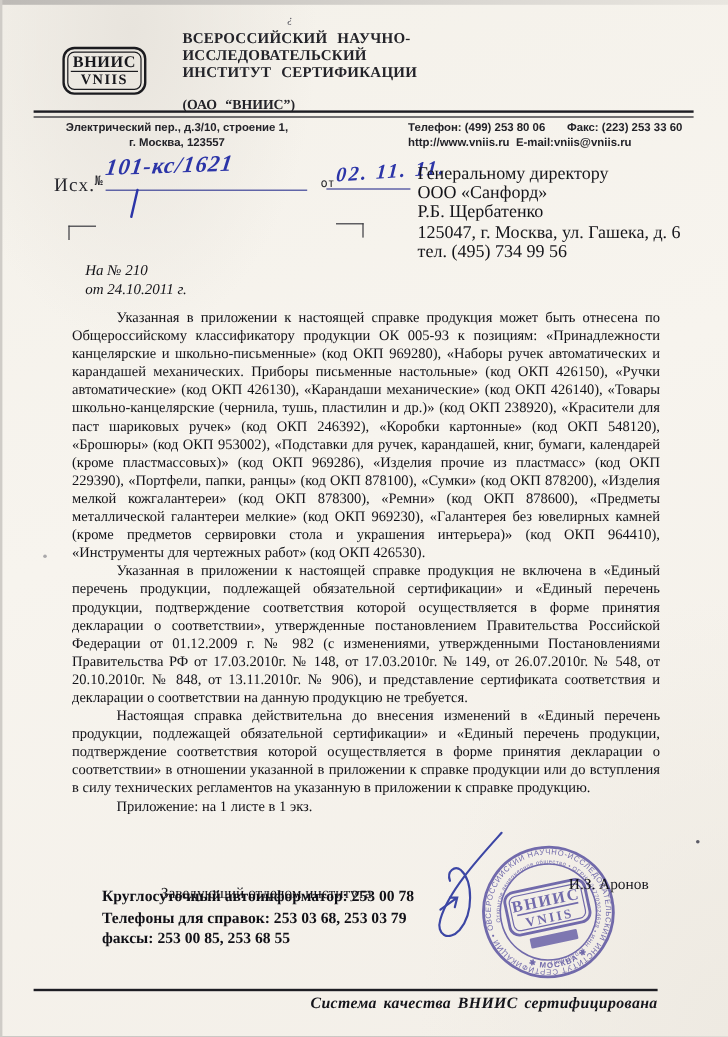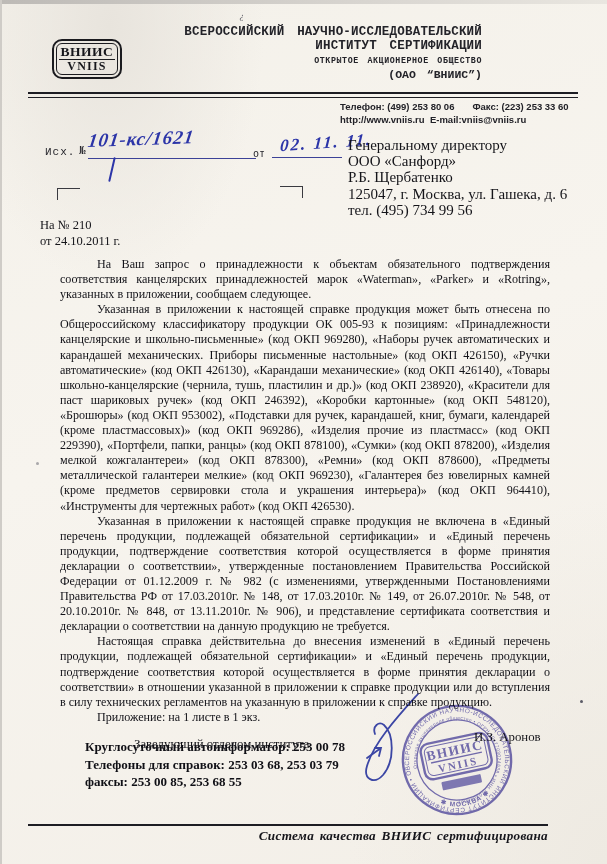--- a/index.html
+++ b/index.html
@@ -17,49 +17,49 @@
   .edge-left{position:absolute;left:0;top:0;width:2px;height:100%;background:#cfccc7;}
   .abs{position:absolute;}
 
   
   .logo{left:52px;top:39px;width:70px;height:40px;border:2px solid #1b1b1f;border-radius:10px;padding:2px;box-sizing:border-box;}
   .logo-in{width:100%;height:100%;border:1px solid #1b1b1f;border-radius:6px;display:flex;flex-direction:column;align-items:center;justify-content:center;box-sizing:border-box;}
   .logo-ru{font:bold 13.5px "Liberation Serif",serif;letter-spacing:.5px;border-bottom:1.6px solid #1b1b1f;line-height:14px;padding:0 2px;}
   .logo-en{font:bold 12px "Liberation Serif",serif;letter-spacing:1.2px;line-height:13px;}
 
   
-  .title{left:152px;top:25px;width:330px;text-align:right;color:#232329;font-family:Liberation Mono, monospace;font-weight:bold;}
+  .title{left:152px;top:25px;width:330px;text-align:left;color:#232329;font-family:Liberation Serif, serif;font-weight:bold;}
   .t1{font-size:12.5px;line-height:14px;word-spacing:5px;letter-spacing:.2px;}
   .t2{font-size:8.3px;line-height:11px;letter-spacing:.6px;word-spacing:3px;margin-top:2px;}
-  .t3{font-size:11.5px;line-height:12px;word-spacing:4px;margin-top:3px;}
+  .t3{font-size:11.5px;line-height:12px;word-spacing:4px;margin-top:15px;}
 
   .rule{left:28px;top:92px;width:550px;height:2.5px;border-top:2.6px solid #1d1d23;border-bottom:1.1px solid #1d1d23;}
 
   .contacts{font-family:"Liberation Sans",sans-serif;font-weight:bold;font-size:9.5px;line-height:12.5px;color:#222228;}
   .c-left{left:30px;top:101px;width:235px;text-align:center;}
   .c-right{left:340px;top:101px;width:245px;text-align:left;}
   .c-right .gap{display:inline-block;width:18px;}
 
   
-  .ref-label{left:45px;top:146px;font-family:Liberation Mono, monospace;font-size:11px;letter-spacing:1px;color:#26262c;text-align:center;}
+  .ref-label{left:45px;top:146px;font-family:Liberation Serif, serif;font-size:16px;letter-spacing:1px;color:#26262c;text-align:center;}
   .ref-no{left:79px;top:144px;font-family:"DejaVu Sans Mono",monospace;font-size:11px;color:#26262c;}
   .hand{font-family:"Liberation Serif",serif;font-style:italic;font-weight:bold;color:#2c35a8;}
   .hw-num{left:88px;top:128px;font-size:19px;transform:rotate(-2deg) skewX(-10deg);letter-spacing:1px;}
   .hw-date{left:280px;top:133px;font-size:17px;transform:rotate(-4deg) skewX(-8deg);letter-spacing:2px;}
   .u1{left:88px;top:158px;width:168px;height:1.4px;background:#3c4297;}
   .u2{left:272px;top:157px;width:70px;height:1.4px;background:#3c4297;}
   .hw-tail{left:111px;top:157px;width:1.8px;height:25px;background:#2c35a8;transform:rotate(13deg);border-radius:1px;}
-  .ot{left:253px;top:148px;font-family:"DejaVu Sans Mono",monospace;font-size:10px;color:#26262c;}
+  .ot{left:267px;top:148px;font-family:"DejaVu Sans Mono",monospace;font-size:10px;color:#26262c;}
 
   
   .corner-l{left:57px;top:188px;width:22px;height:11px;border-top:1.3px solid #3a3a40;border-left:1.3px solid #3a3a40;}
   .corner-r{left:280px;top:186px;width:22px;height:11px;border-top:1.3px solid #3a3a40;border-right:1.3px solid #3a3a40;}
 
   .recipient{left:348px;top:137px;width:235px;font-size:15px;line-height:16.2px;color:#141419;}
-  .replyref{left:40px;top:218px;font-size:12.5px;line-height:15.5px;color:#141419;}
+  .replyref{left:71px;top:218px;font-size:12.5px;line-height:15.5px;color:#141419;font-style:italic;}
 
   .body-text{left:60px;top:257px;width:490px;font-size:12.1px;line-height:15.1px;text-align:justify;color:#121218;}
   .body-text p{margin:0;text-indent:37px;}
 
   .zav{left:94px;top:737px;font-size:12.8px;color:#141419;margin-left:40px;}
   .bold-contacts{left:85px;top:738px;font-size:13px;font-weight:bold;line-height:17.5px;color:#101016;}
 
   .foot-rule{left:28px;top:824px;width:520px;height:1.6px;background:#1d1d23;}
   .foot-text{left:28px;top:828px;width:520px;text-align:right;font-size:13.2px;font-weight:bold;font-style:italic;color:#15151b;letter-spacing:.3px;word-spacing:2px;}
 
@@ -82,28 +82,31 @@
   <div class="abs logo">
     <div class="logo-in">
       <span class="logo-ru">ВНИИС</span>
       <span class="logo-en">VNIIS</span>
     </div>
   </div>
 
   <div class="abs title">
     <div class="t1">ВСЕРОССИЙСКИЙ  НАУЧНО-ИССЛЕДОВАТЕЛЬСКИЙ</div>
     <div class="t1">ИНСТИТУТ  СЕРТИФИКАЦИИ</div>
-    <div class="t2">ОТКРЫТОЕ  АКЦИОНЕРНОЕ  ОБЩЕСТВО</div>
     <div class="t3">(ОАО  “ВНИИС”)</div>
   </div>
 
   <span class="abs speck1">¿</span>
 
   <div class="abs rule"></div>
 
+  <div class="abs contacts c-left">
+    <div>Электрический пер., д.3/10, строение 1,</div>
+    <div>г. Москва, 123557</div>
+  </div>
   <div class="abs contacts c-right">
     <div>
       <span>Телефон: (499) 253 80 06</span><span class="gap"></span><span>Факс: (223) 253 33 60</span>
     </div>
     <div>
       <span>http://www.vniis.ru</span>&nbsp;&nbsp;<span>E-mail:vniis@vniis.ru</span>
     </div>
   </div>
 
   <span class="abs ref-label">Исх.</span>
@@ -125,21 +128,20 @@
     <div>125047, г. Москва, ул. Гашека, д. 6</div>
     <div>тел. (495) 734 99 56</div>
   </div>
 
   <div class="abs replyref">
     <div>На № 210</div>
     <div>от 24.10.2011 г.</div>
   </div>
 
   <div class="abs body-text">
-    <p>На Ваш запрос о принадлежности к объектам обязательного подтверждения соответствия канцелярских принадлежностей марок «Waterman», «Parker» и «Rotring», указанных в приложении, сообщаем следующее.</p>
     <p>Указанная в приложении к настоящей справке продукция может быть отнесена по Общероссийскому классификатору продукции ОК 005-93 к позициям: «Принадлежности канцелярские и школьно-письменные» (код ОКП 969280), «Наборы ручек автоматических и карандашей механических. Приборы письменные настольные» (код ОКП 426150), «Ручки автоматические» (код ОКП 426130), «Карандаши механические» (код ОКП 426140), «Товары школьно-канцелярские (чернила, тушь, пластилин и др.)» (код ОКП 238920), «Красители для паст шариковых ручек» (код ОКП 246392), «Коробки картонные» (код ОКП 548120), «Брошюры» (код ОКП 953002), «Подставки для ручек, карандашей, книг, бумаги, календарей (кроме пластмассовых)» (код ОКП 969286), «Изделия прочие из пластмасс» (код ОКП 229390), «Портфели, папки, ранцы» (код ОКП 878100), «Сумки» (код ОКП 878200), «Изделия мелкой кожгалантереи» (код ОКП 878300), «Ремни» (код ОКП 878600), «Предметы металлической галантереи мелкие» (код ОКП 969230), «Галантерея без ювелирных камней (кроме предметов сервировки стола и украшения интерьера)» (код ОКП 964410), «Инструменты для чертежных работ» (код ОКП 426530).</p>
     <p>Указанная в приложении к настоящей справке продукция не включена в «Единый перечень продукции, подлежащей обязательной сертификации» и «Единый перечень продукции, подтверждение соответствия которой осуществляется в форме принятия декларации о соответствии», утвержденные постановлением Правительства Российской Федерации от 01.12.2009 г. № 982 (с изменениями, утвержденными Постановлениями Правительства РФ от 17.03.2010г. № 148, от 17.03.2010г. № 149, от 26.07.2010г. № 548, от 20.10.2010г. № 848, от 13.11.2010г. № 906), и представление сертификата соответствия и декларации о соответствии на данную продукцию не требуется.</p>
     <p>Настоящая справка действительна до внесения изменений в «Единый перечень продукции, подлежащей обязательной сертификации» и «Единый перечень продукции, подтверждение соответствия которой осуществляется в форме принятия декларации о соответствии» в отношении указанной в приложении к справке продукции или до вступления в силу технических регламентов на указанную в приложении к справке продукцию.</p>
     <p>Приложение: на 1 листе в 1 экз.</p>
   </div>
 
   <div class="abs zav">Заведующий отделом института</div>
   <div class="abs aronov">И.З. Аронов</div>
 
   <div class="abs bold-contacts">

